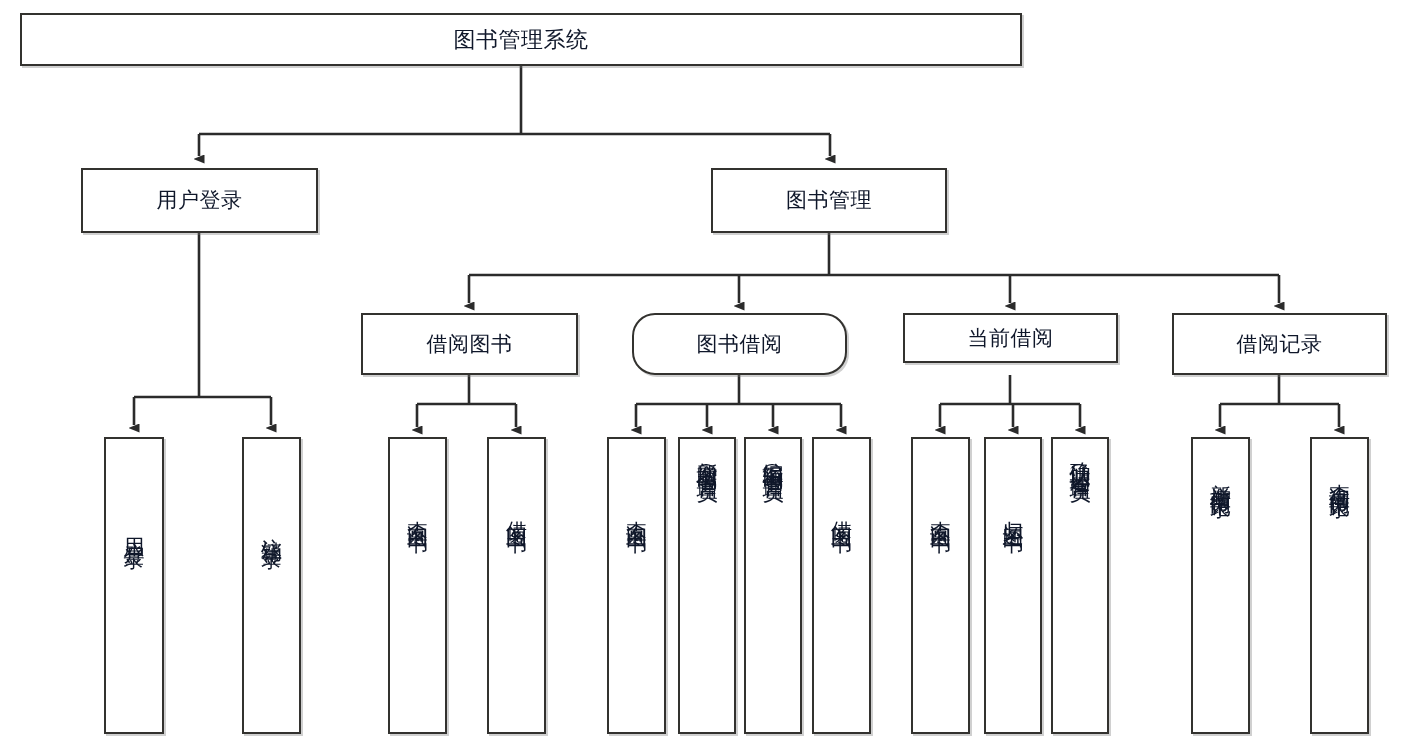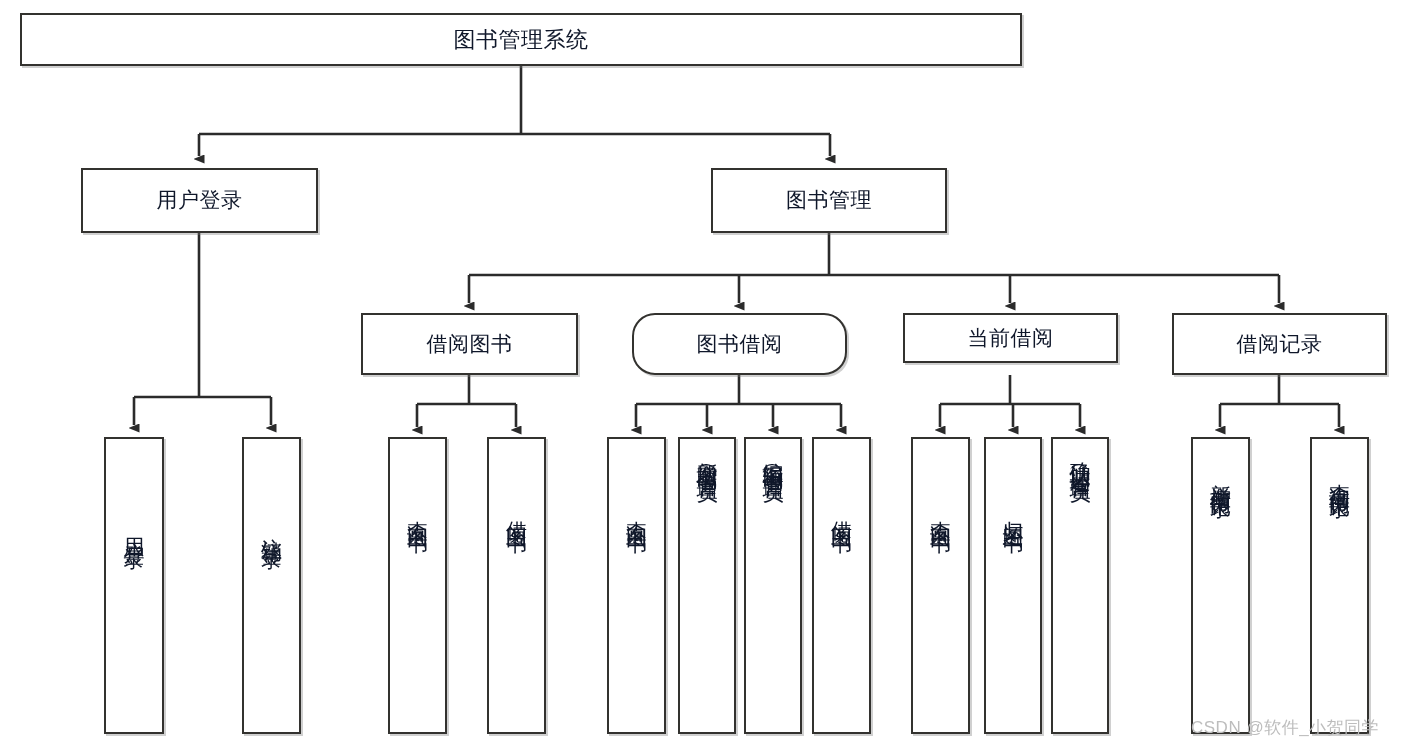--- a/index.html
+++ b/index.html
@@ -189,15 +189,14 @@
     <span class="label">确认归还（管理员）</span>
   </div>
 
   <div class="node v tall" style="left:1191px; top:437px; width:59px; height:297px; padding-top:28px;">
     <span class="label">新增借阅记录</span>
   </div>
   <div class="node v tall" style="left:1310px; top:437px; width:59px; height:297px; padding-top:28px;">
     <span class="label">查询借阅记录</span>
   </div>
 
-  <div class="watermark" style="left:1191px; top:716px;">CSDN @软件_小贺同学</div>
 
 </div>
 
 </body></html>

